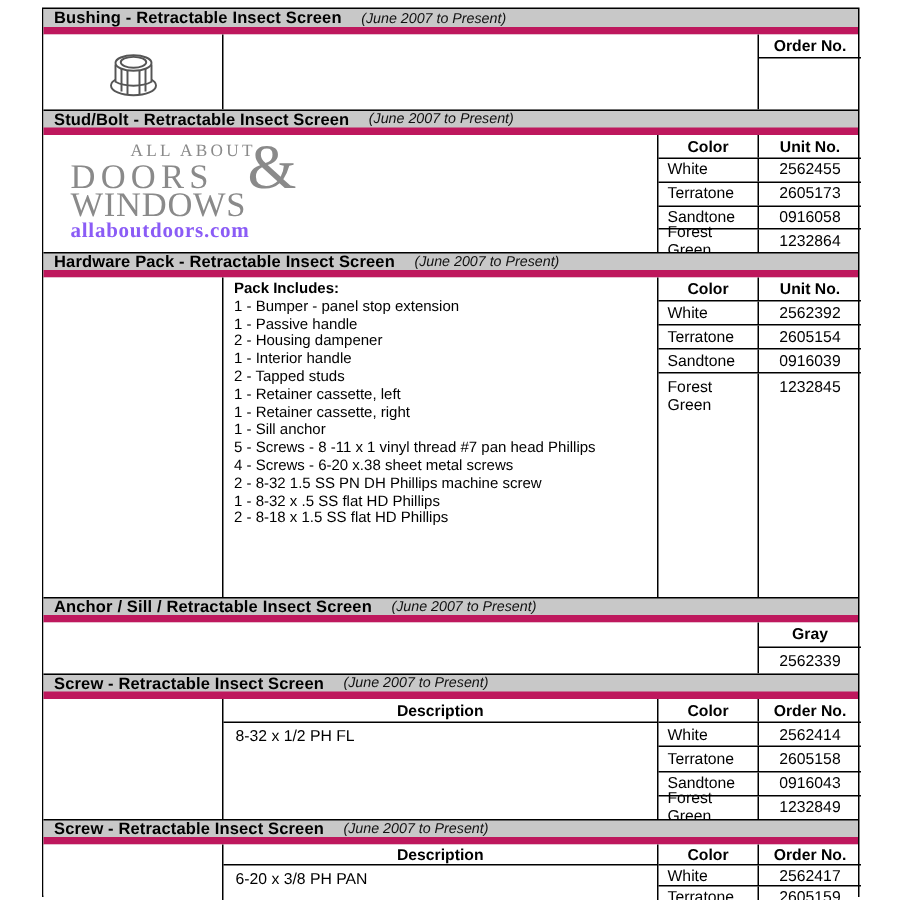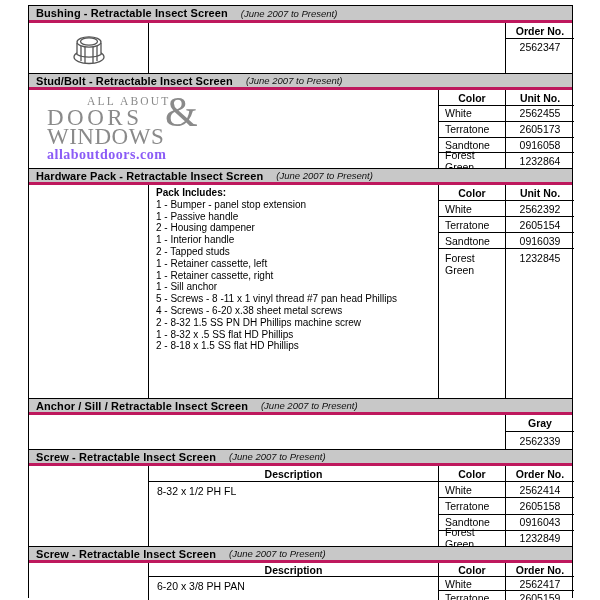--- a/index.html
+++ b/index.html
@@ -3,21 +3,21 @@
 <meta charset="utf-8">
 <style>
   * { margin:0; padding:0; box-sizing:border-box; }
   html,body { width:600px; height:600px; background:#ffffff; overflow:hidden;
               font-family:"Liberation Sans", sans-serif; color:#000; }
   #doc { position:absolute; left:28px; top:5px; width:545px; height:593px;
          border:1px solid #000; background:#fff; display:flex; flex-direction:column; }
 
   
   .band { height:17px; flex:none; background:#c8c8c8; border-top:1px solid #000;
-          border-bottom:3px solid #be185d; display:flex; align-items:center; padding-left:7px; }
+          border-bottom:5px solid #be185d; display:flex; align-items:center; padding-left:7px; }
   .band:first-child { border-top:none; }
   .band-title { font-weight:bold; font-size:11px; letter-spacing:0.1px; }
   .band-date { font-style:italic; font-size:9.5px; margin-left:13px; color:#111; }
 
   
   .body { display:flex; flex:none; background:#fff; }
   .cell-r { border-right:1px solid #000; }
 
   .col-img  { width:120px; flex:none; display:flex; align-items:center; justify-content:center; }
   .col-desc { width:290px; flex:none; display:flex; flex-direction:column; }
@@ -85,21 +85,20 @@
         <line x1="30" y1="14" x2="30" y2="31"></line>
         <line x1="18" y1="15.5" x2="18" y2="33"></line>
         <line x1="26" y1="15.5" x2="26" y2="33"></line>
         <ellipse cx="22" cy="12" rx="12" ry="5.2" fill="#fff"></ellipse>
         <ellipse cx="22" cy="11.5" rx="8.5" ry="3.6" fill="#fff"></ellipse>
       </svg>
     </div>
     <div class="col-mid1 cell-r"></div>
     <div class="oc">
       <div class="oc-head">Order No.</div>
-      <div class="oc-val">2562347</div>
     </div>
   </div>
 
   <div class="band">
     <span class="band-title">Stud/Bolt - Retractable Insect Screen</span>
     <span class="band-date">(June 2007 to Present)</span>
   </div>
   <div class="body" style="height:78px">
     <div class="logo-cell cell-r">
       <div class="logo">

